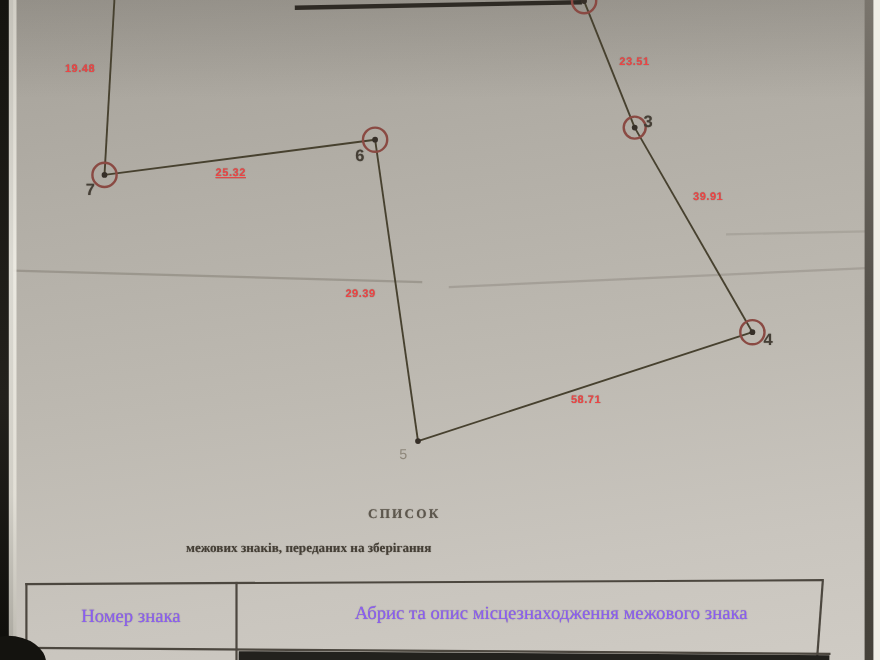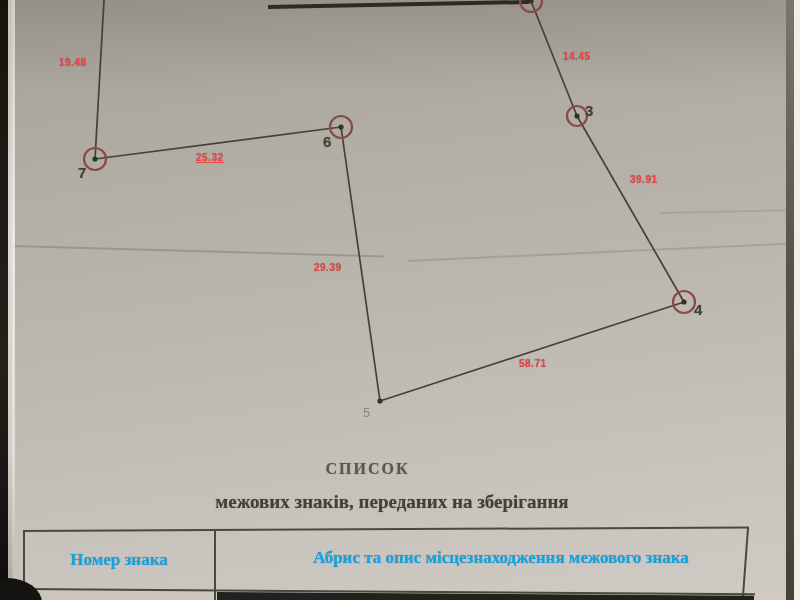--- a/index.html
+++ b/index.html
@@ -42,38 +42,38 @@
   }
   .pt-label{
     position:absolute;font-family:"Liberation Sans",sans-serif;
     font-size:15px;font-weight:700;color:#453f36;
     text-shadow:0 0 1px rgba(69,63,54,.5);
   }
   .pt-label.faint{color:#8e877b;font-weight:400;font-size:13px;text-shadow:none;}
   
   .doc-title{
     position:absolute;left:270px;top:460px;width:195px;text-align:center;
-    font-size:16px;letter-spacing:2px;color:#5d574d;font-weight:600;
+    font-size:12px;letter-spacing:2px;color:#5d574d;font-weight:600;
     text-shadow:0 0 1px rgba(93,87,77,.6);
   }
   .doc-subtitle{
-    position:absolute;left:192px;top:491px;width:400px;text-align:center;
-    font-size:19px;color:#453f36;font-weight:600;
+    position:absolute;left:169px;top:491px;width:400px;
+    font-size:12px;color:#453f36;font-weight:600;
     text-shadow:0 0 1px rgba(69,63,54,.55);
   }
   
   .tline{position:absolute;background:#4c473f;}
   .tl-top{left:23px;top:530px;width:726px;height:2px;transform:rotate(-0.28deg);transform-origin:left center;}
   .tl-bottom{left:23px;top:588px;width:732px;height:2px;transform:rotate(0.42deg);transform-origin:left center;}
   .tl-left{left:23px;top:530px;width:2px;height:70px;}
   .tl-div{left:214px;top:529px;width:2px;height:71px;}
   .tl-right{left:747px;top:528px;width:2px;height:70px;transform:rotate(4.2deg);transform-origin:top center;}
   .th-cell{
     position:absolute;display:flex;align-items:center;justify-content:center;
-    font-size:17px;color:#0ea5e9;font-weight:700;
+    font-size:17px;color:#8b5cf6;font-weight:400;
     text-shadow:0 0 1px rgba(62,58,51,.5);
   }
   .th-col1{left:25px;top:532px;width:188px;height:56px;}
   .th-col2{left:216px;top:530px;width:570px;height:56px;}
   .dark-row{
     position:absolute;left:217px;top:592px;width:537px;height:10px;
     background:#22211d;transform:rotate(0.4deg);transform-origin:left center;
   }
 </style>
 </head>
@@ -107,21 +107,21 @@
       <circle cx="341" cy="127" r="2.6" fill="#362f28"></circle>
       <circle cx="95" cy="159" r="11" fill="none" stroke="#8a4a43" stroke-width="2.2"></circle>
       <circle cx="95" cy="159" r="2.6" fill="#362f28"></circle>
     </svg>
   <div class="label-layer" id="label-layer">
       <div class="dist-label" style="left: 59px; top: 57px;">19.48</div>
       <div class="dist-label" style="left: 196px; top: 152px; text-decoration: underline;">25.32</div>
       <div class="dist-label" style="left: 314px; top: 262px;">29.39</div>
       <div class="dist-label" style="left: 519px; top: 358px;">58.71</div>
       <div class="dist-label" style="left: 630px; top: 174px;">39.91</div>
-      <div class="dist-label" style="left: 563px; top: 51px;">14.45</div>
+      <div class="dist-label" style="left: 563px; top: 51px;">23.51</div>
       <div class="pt-label" style="left: 585px; top: 102px;">3</div>
       <div class="pt-label" style="left: 694px; top: 301px;">4</div>
       <div class="pt-label faint" style="left: 363px; top: 405px;">5</div>
       <div class="pt-label" style="left: 323px; top: 133px;">6</div>
       <div class="pt-label" style="left: 78px; top: 164px;">7</div>
     </div>
 
   <div class="doc-title">СПИСОК</div>
   <div class="doc-subtitle">межових знаків, переданих на зберігання</div>
 

